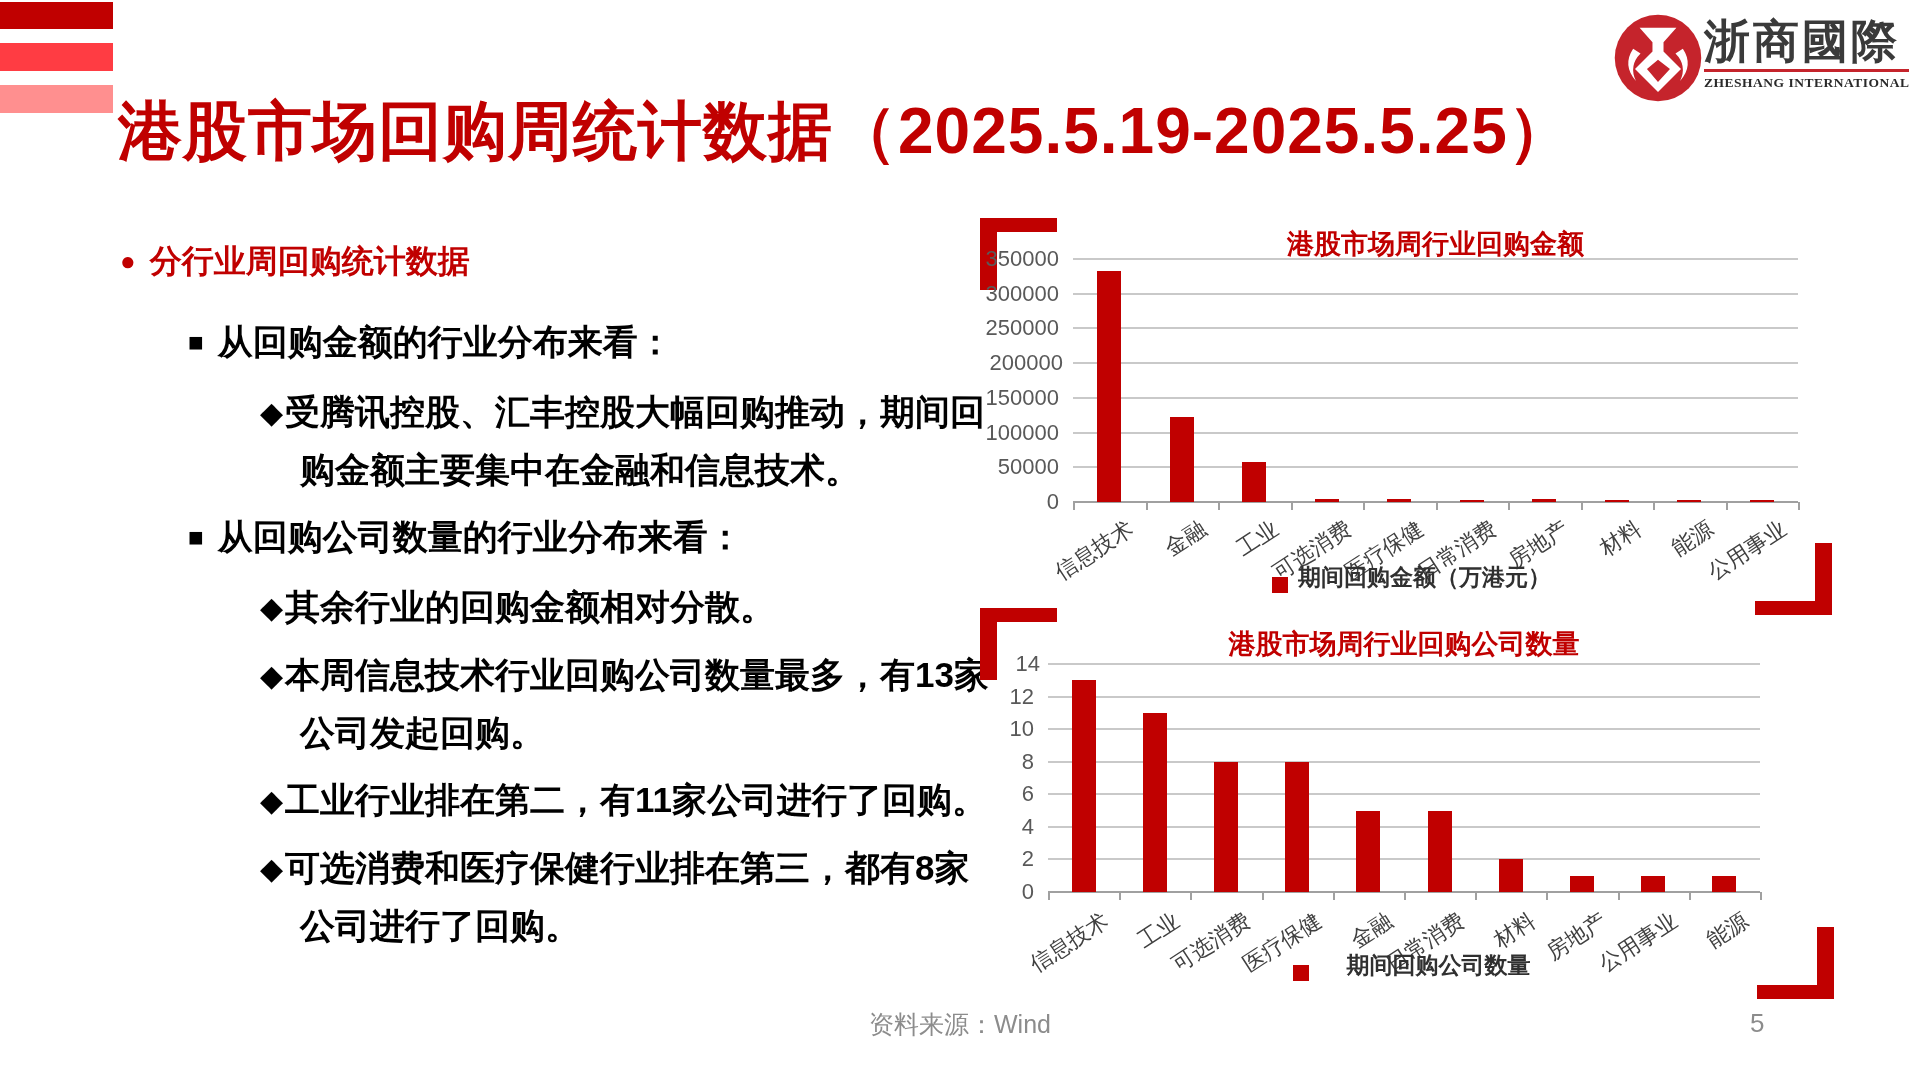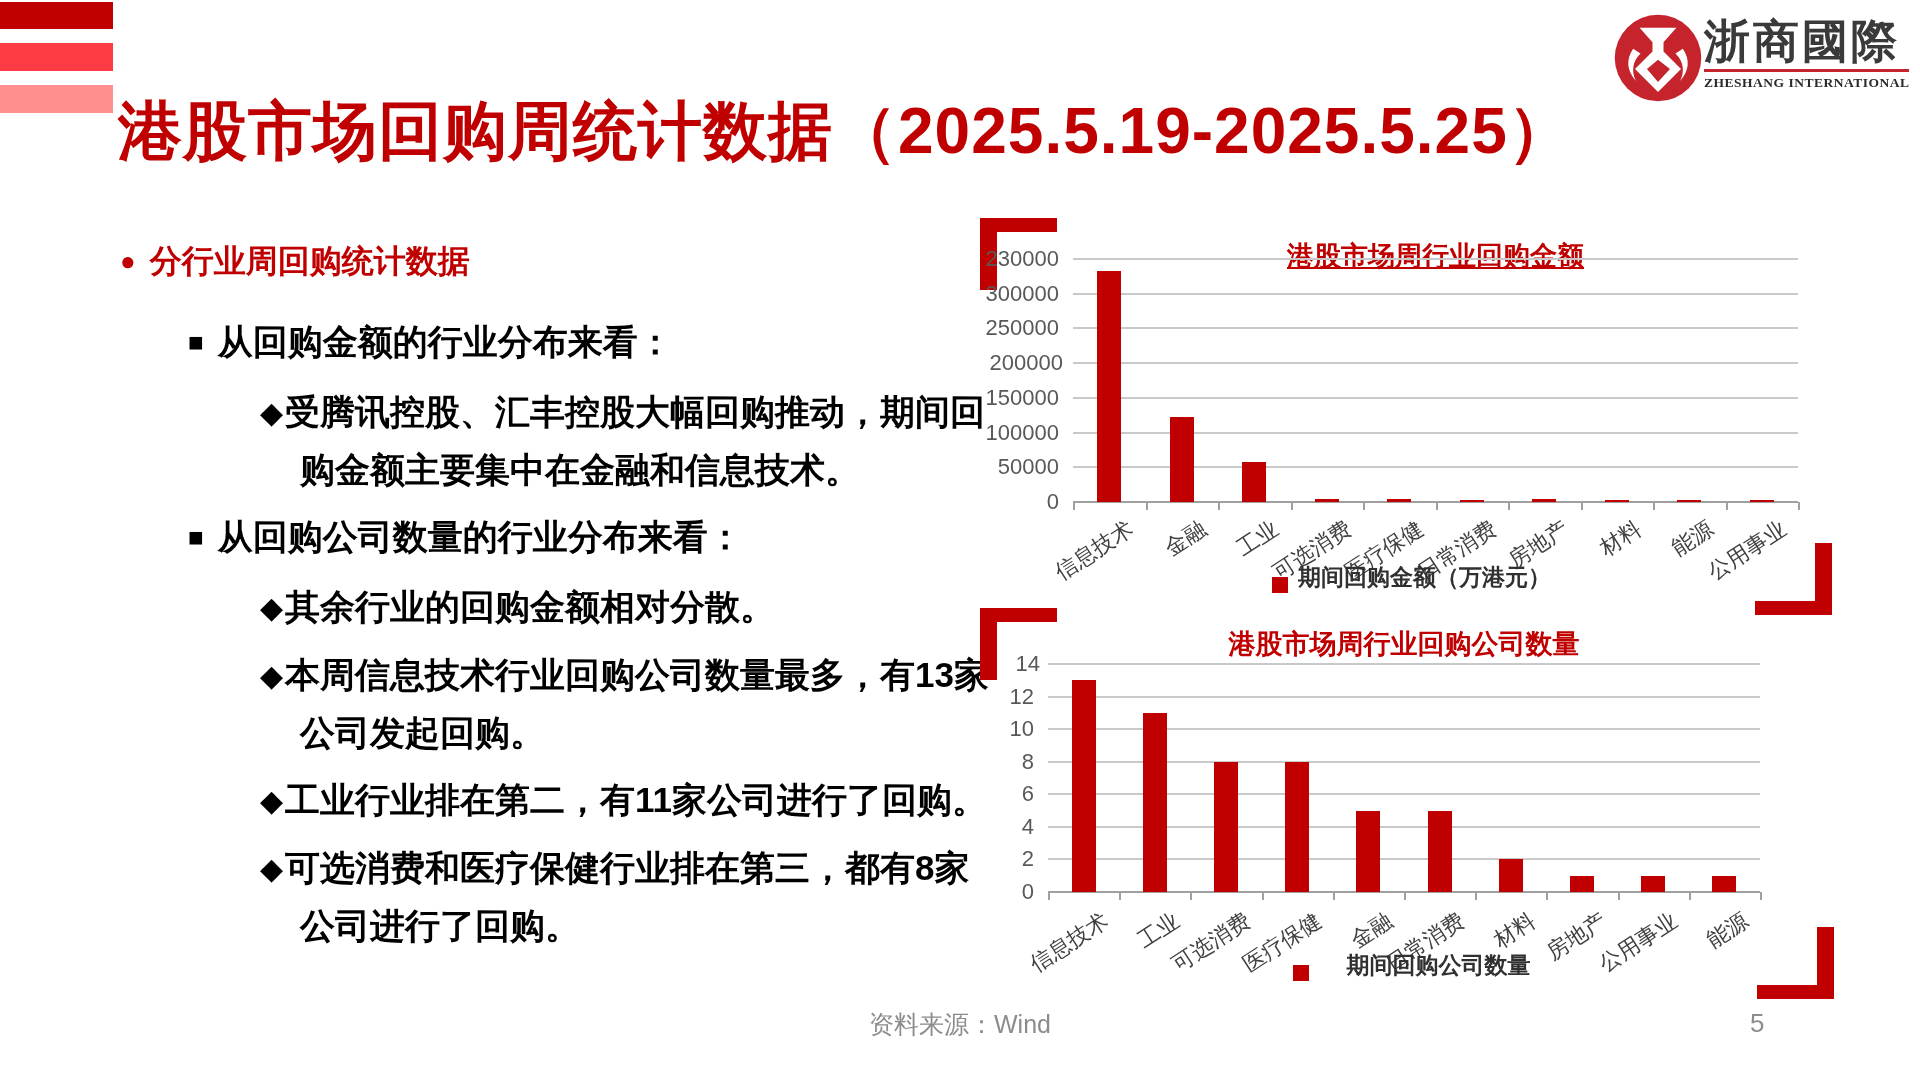--- a/index.html
+++ b/index.html
@@ -112,21 +112,21 @@
       <span class="marker">◆</span><span>工业行业排在第二，有11家公司进行了回购。</span>
     </div>
     <div class="b-item lvl2">
       <span class="marker">◆</span><span>可选消费和医疗保健行业排在第三，都有8家公司进行了回购。</span>
     </div>
   </section>
 
   <div id="chart-0" class="chart-block" style="top: 212px; height: 392px;">
       <div class="bracket tl" style="left: 0px; top: 6px;"></div>
       <div class="bracket br" style="left: 775px; top: 331px;"></div>
-      <div class="chart-title" style="left: 93px; width: 725px; top: 26px; text-decoration: underline;">港股市场周行业回购金额</div>
+      <div class="chart-title" style="left: 93px; width: 725px; top: 14px;">港股市场周行业回购金额</div>
       <div class="plot" style="left: 93px; top: 47px; width: 725px; height: 243px;">
         <div class="gridline" style="top: 207.286px;"></div>
         <div class="gridline" style="top: 172.571px;"></div>
         <div class="gridline" style="top: 137.857px;"></div>
         <div class="gridline" style="top: 103.143px;"></div>
         <div class="gridline" style="top: 68.4286px;"></div>
         <div class="gridline" style="top: 33.7143px;"></div>
         <div class="gridline" style="top: -1px;"></div>
         <div class="axisline"></div>
         <div class="bar" style="left: 24px; width: 24px; top: 12px; height: 231px; background: rgb(192, 0, 0);"></div>
@@ -140,21 +140,21 @@
         <div class="bar" style="left: 604px; width: 24px; top: 241px; height: 2px; background: rgb(192, 0, 0);"></div>
         <div class="bar" style="left: 677px; width: 24px; top: 241px; height: 2px; background: rgb(192, 0, 0);"></div>
       </div>
       <div class="ylabel" style="left: 0px; width: 79px; top: 277px;">0</div>
       <div class="ylabel" style="left: 0px; width: 79px; top: 242.286px;">50000</div>
       <div class="ylabel" style="left: 0px; width: 79px; top: 207.571px;">100000</div>
       <div class="ylabel" style="left: 0px; width: 79px; top: 172.857px;">150000</div>
       <div class="ylabel" style="left: 4px; width: 79px; top: 138.143px;">200000</div>
       <div class="ylabel" style="left: 0px; width: 79px; top: 103.429px;">250000</div>
       <div class="ylabel" style="left: 0px; width: 79px; top: 68.7143px;">300000</div>
-      <div class="ylabel" style="left: 0px; width: 79px; top: 34px;">230000</div>
+      <div class="ylabel" style="left: 0px; width: 79px; top: 34px;">350000</div>
       <div class="xtick" style="left: 93px; top: 290px;"></div>
       <div class="xtick" style="left: 166px; top: 290px;"></div>
       <div class="xtick" style="left: 238px; top: 290px;"></div>
       <div class="xtick" style="left: 311px; top: 290px;"></div>
       <div class="xtick" style="left: 383px; top: 290px;"></div>
       <div class="xtick" style="left: 456px; top: 290px;"></div>
       <div class="xtick" style="left: 528px; top: 290px;"></div>
       <div class="xtick" style="left: 601px; top: 290px;"></div>
       <div class="xtick" style="left: 673px; top: 290px;"></div>
       <div class="xtick" style="left: 746px; top: 290px;"></div>

